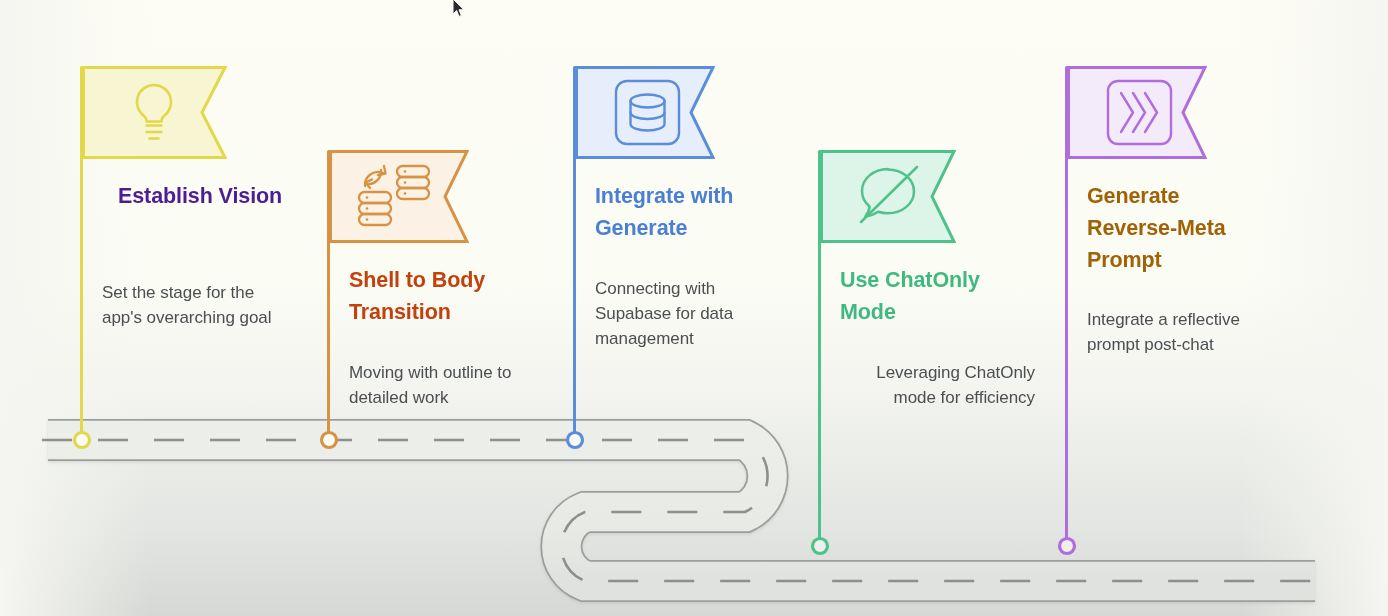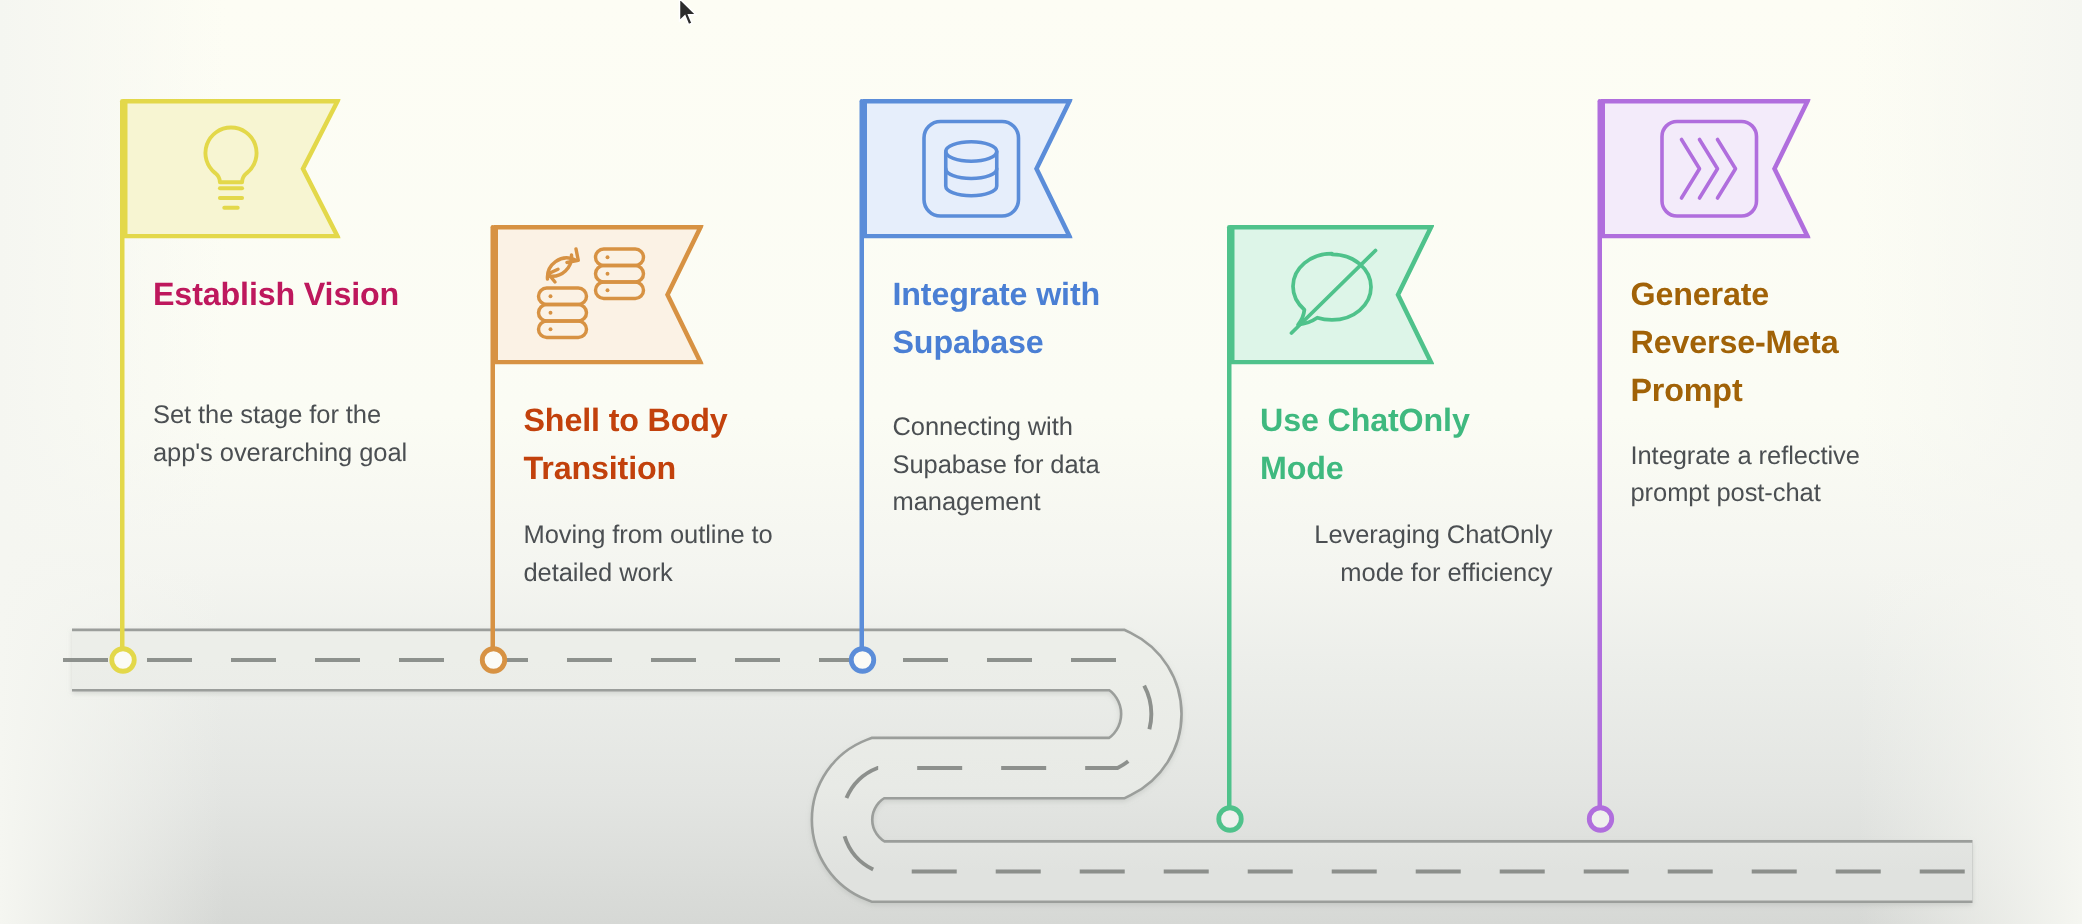--- a/index.html
+++ b/index.html
@@ -49,20 +49,21 @@
     font-size:21.5px;
     line-height:32px;
     letter-spacing:-0.1px;
   }
   .m-desc{
     position:absolute;
     font-size:17px;
     line-height:25px;
     color:#4b4f52;
     letter-spacing:-0.05px;
+    margin-top:16px;
   }
 
   
   .cursor{position:absolute;left:452px;top:-2px;width:14px;height:20px;}
 </style>
 </head>
 <body>
 
 <div id="stage">
 
@@ -128,21 +129,21 @@
       <svg class="flag-icon" width="145" height="93" viewBox="0 0 145 93">
         <g fill="none" stroke="#e3d84a" stroke-width="2.6" stroke-linecap="round" stroke-linejoin="round">
           <path d="M72 19 a17 17 0 0 1 10.5 30.4 c-2.2 1.8 -3.1 3.5 -3.1 6.1 h-14.8 c0 -2.6 -0.9 -4.3 -3.1 -6.1 A17 17 0 0 1 72 19 Z"></path>
           <path d="M64.6 59.5 h14.8"></path>
           <path d="M64.6 66 h14.8"></path>
           <path d="M67.5 72.5 h9"></path>
         </g>
       </svg>
     </div>
 
-    <div class="m-title" style="left:22px;top:114px;width:180px;color:#be185d;">Establish Vision</div>
+    <div class="m-title" style="left:38px;top:114px;width:180px;color:#4c1d95;">Establish Vision</div>
 
     <div class="m-desc" style="left:22px;top:198px;width:195px;">Set the stage for the app's overarching goal</div>
   </div>
 
   <div class="milestone" style="left:327px;top:150px;width:230px;">
     <div class="pole" style="height:290px;background:#d79243;"></div>
 
     <div class="flagwrap" style="top:0;">
       <svg class="flag-svg" width="140" height="93" viewBox="0 0 140 93">
         <path d="M1.5 1.5 H138 L116 46.5 L138 91.5 H1.5 Z" fill="#fbf2e5" stroke="#d79243" stroke-width="3" stroke-linejoin="miter"></path>
@@ -171,43 +172,43 @@
           <path d="M36 36 a13 13 0 0 1 18 -13"></path>
           <path d="M55 16 l1.5 7.5 l-7.5 1.5"></path>
           <path d="M52 20 a13 13 0 0 1 -15 14"></path>
           <path d="M41 38 l-4.5 -5.5 l6.5 -3"></path>
         </g>
       </svg>
     </div>
 
     <div class="m-title" style="left:22px;top:114px;width:195px;color:#c2410c;">Shell to Body Transition</div>
 
-    <div class="m-desc" style="left:22px;top:194px;width:195px;">Moving from outline to detailed work</div>
+    <div class="m-desc" style="left:22px;top:194px;width:195px;">Moving with outline to detailed work</div>
   </div>
 
   <div class="milestone" style="left:573px;top:66px;width:230px;">
     <div class="pole" style="height:374px;background:#5b8dd9;"></div>
 
     <div class="flagwrap" style="top:0;">
       <svg class="flag-svg" width="140" height="93" viewBox="0 0 140 93">
         <path d="M1.5 1.5 H138 L116 46.5 L138 91.5 H1.5 Z" fill="#e6eefb" stroke="#5b8dd9" stroke-width="3" stroke-linejoin="miter"></path>
       </svg>
       <svg class="flag-icon" width="140" height="93" viewBox="0 0 140 93">
         <g fill="none" stroke="#5b8dd9" stroke-width="2.4" stroke-linecap="round" stroke-linejoin="round">
           <rect x="41" y="15" width="63" height="63" rx="11"></rect>
           <ellipse cx="72.5" cy="35" rx="17" ry="6.5"></ellipse>
           <path d="M55.5 35 v23 c0 3.6 7.6 6.5 17 6.5 s17 -2.9 17 -6.5 v-23"></path>
           <path d="M55.5 46.5 c0 3.6 7.6 6.5 17 6.5 s17 -2.9 17 -6.5"></path>
         </g>
       </svg>
     </div>
 
-    <div class="m-title" style="left:22px;top:114px;width:190px;color:#4a7fd4;">Integrate with Supabase</div>
-
-    <div class="m-desc" style="left:22px;top:206px;width:190px;">Connecting with Supabase for data management</div>
+    <div class="m-title" style="left:22px;top:114px;width:190px;color:#4a7fd4;">Integrate with Generate</div>
+
+    <div class="m-desc" style="left:22px;top:194px;width:190px;">Connecting with Supabase for data management</div>
   </div>
 
   <div class="milestone" style="left:818px;top:150px;width:230px;">
     <div class="pole" style="height:396px;background:#4fc28b;"></div>
 
     <div class="flagwrap" style="top:0;">
       <svg class="flag-svg" width="136" height="93" viewBox="0 0 136 93">
         <path d="M1.5 1.5 H134 L112 46.5 L134 91.5 H1.5 Z" fill="#ddf5e8" stroke="#4fc28b" stroke-width="3" stroke-linejoin="miter"></path>
       </svg>
       <svg class="flag-icon" width="136" height="93" viewBox="0 0 136 93">

